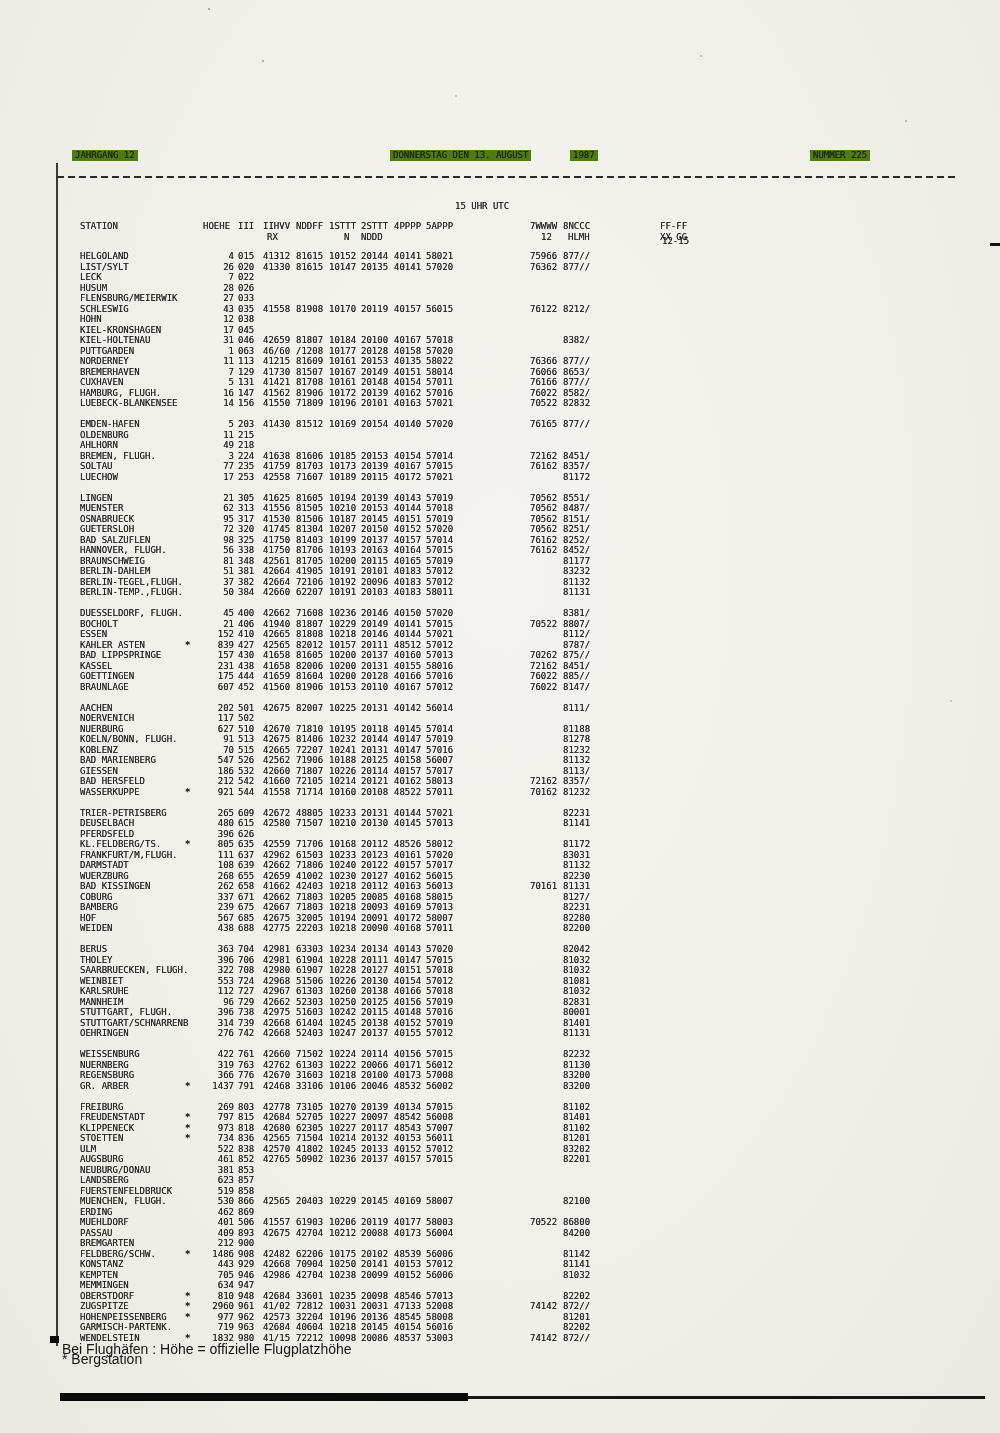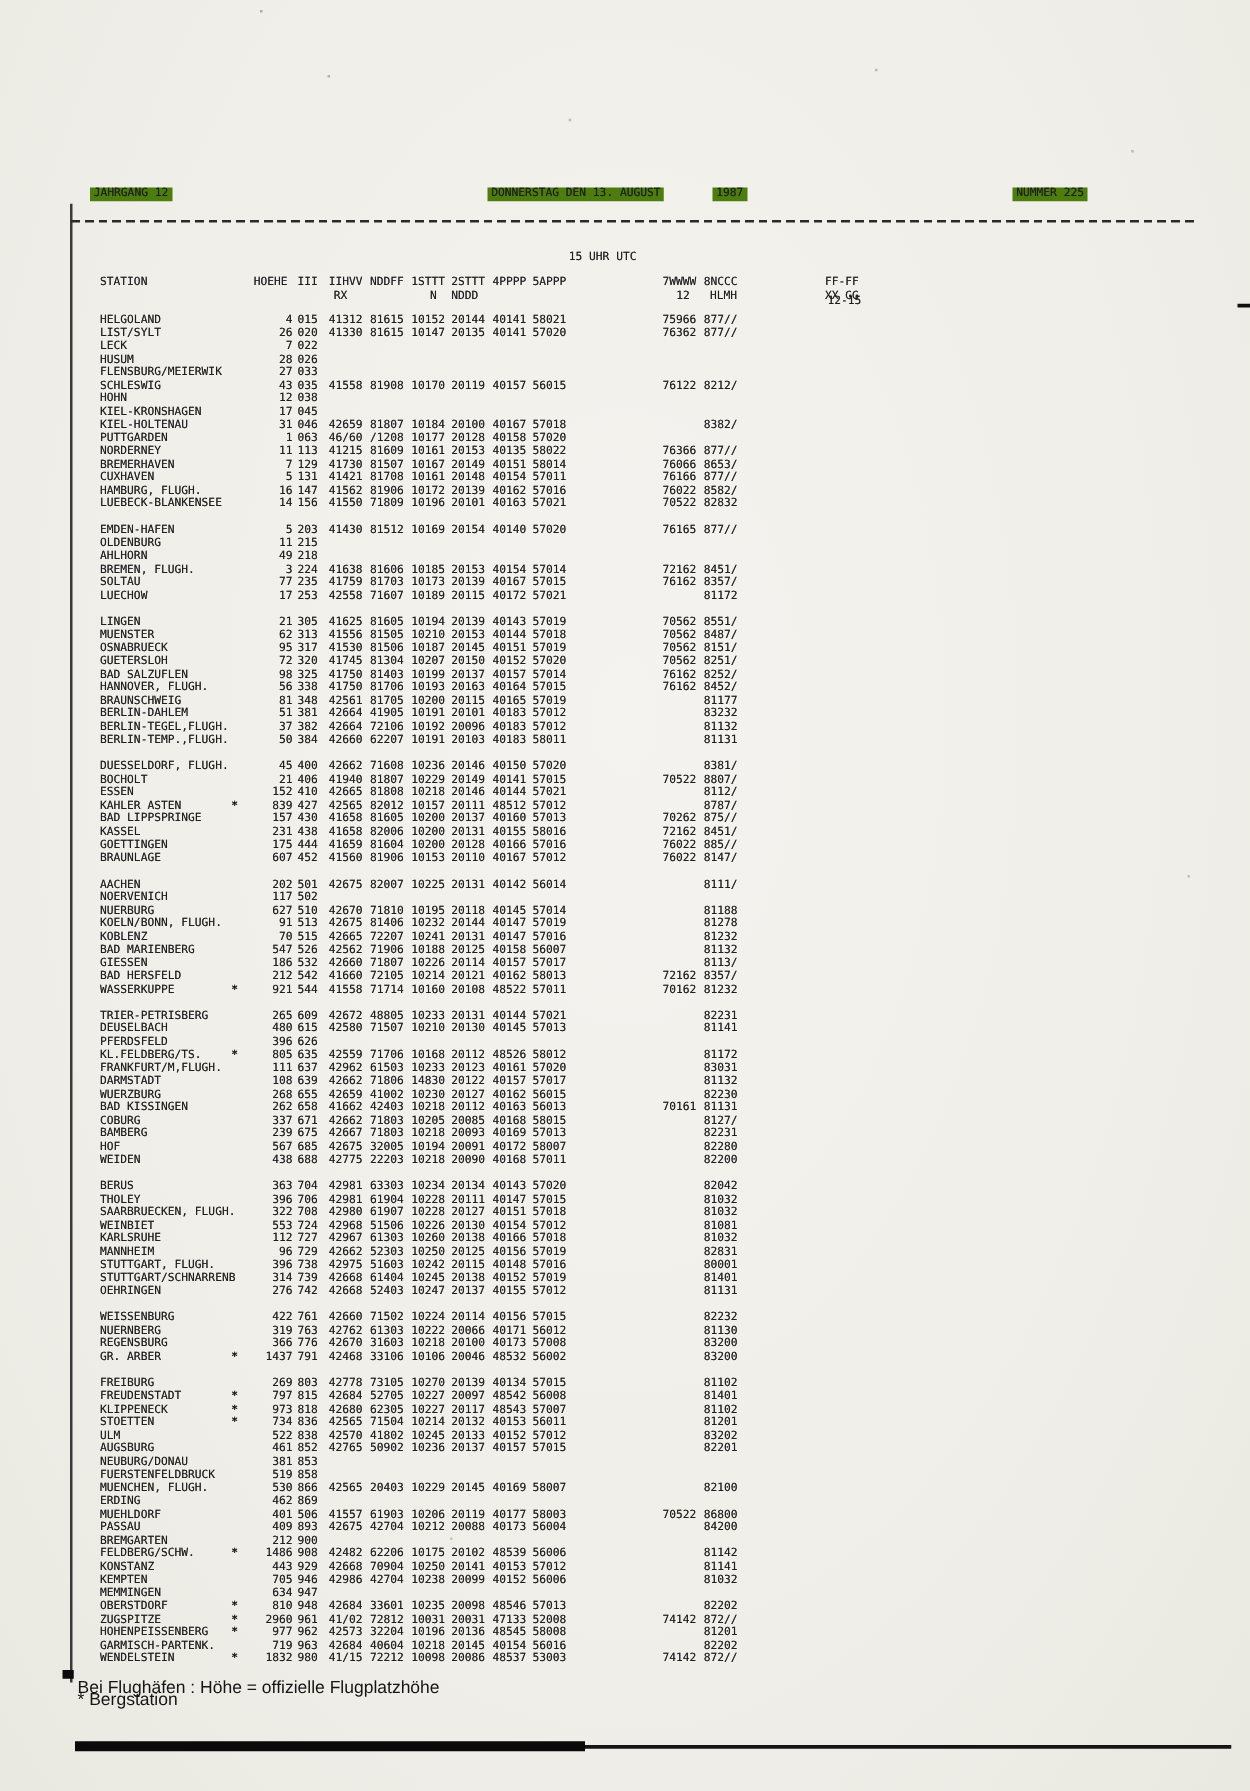--- a/index.html
+++ b/index.html
@@ -714,21 +714,21 @@
         <span class="cell c-p4">40161</span>
         <span class="cell c-a5">57020</span>
         <span class="cell c-n8">83031</span>
       </div>
       <div class="row">
         <span class="cell c-station">DARMSTADT</span>
         <span class="cell c-hoehe">108</span>
         <span class="cell c-iii">639</span>
         <span class="cell c-iihvv">42662</span>
         <span class="cell c-nddff">71806</span>
-        <span class="cell c-t1">14830</span>
+        <span class="cell c-t1">10240</span>
         <span class="cell c-t2">20122</span>
         <span class="cell c-p4">40157</span>
         <span class="cell c-a5">57017</span>
         <span class="cell c-n8">81132</span>
       </div>
       <div class="row">
         <span class="cell c-station">WUERZBURG</span>
         <span class="cell c-hoehe">268</span>
         <span class="cell c-iii">655</span>
         <span class="cell c-iihvv">42659</span>
@@ -1032,20 +1032,25 @@
         <span class="cell c-t1">10236</span>
         <span class="cell c-t2">20137</span>
         <span class="cell c-p4">40157</span>
         <span class="cell c-a5">57015</span>
         <span class="cell c-n8">82201</span>
       </div>
       <div class="row">
         <span class="cell c-station">NEUBURG/DONAU</span>
         <span class="cell c-hoehe">381</span>
         <span class="cell c-iii">853</span>
+      </div>
+      <div class="row">
+        <span class="cell c-station">LANDSBERG</span>
+        <span class="cell c-hoehe">623</span>
+        <span class="cell c-iii">857</span>
       </div>
       <div class="row">
         <span class="cell c-station">FUERSTENFELDBRUCK</span>
         <span class="cell c-hoehe">519</span>
         <span class="cell c-iii">858</span>
       </div>
       <div class="row">
         <span class="cell c-station">MUENCHEN, FLUGH.</span>
         <span class="cell c-hoehe">530</span>
         <span class="cell c-iii">866</span>

